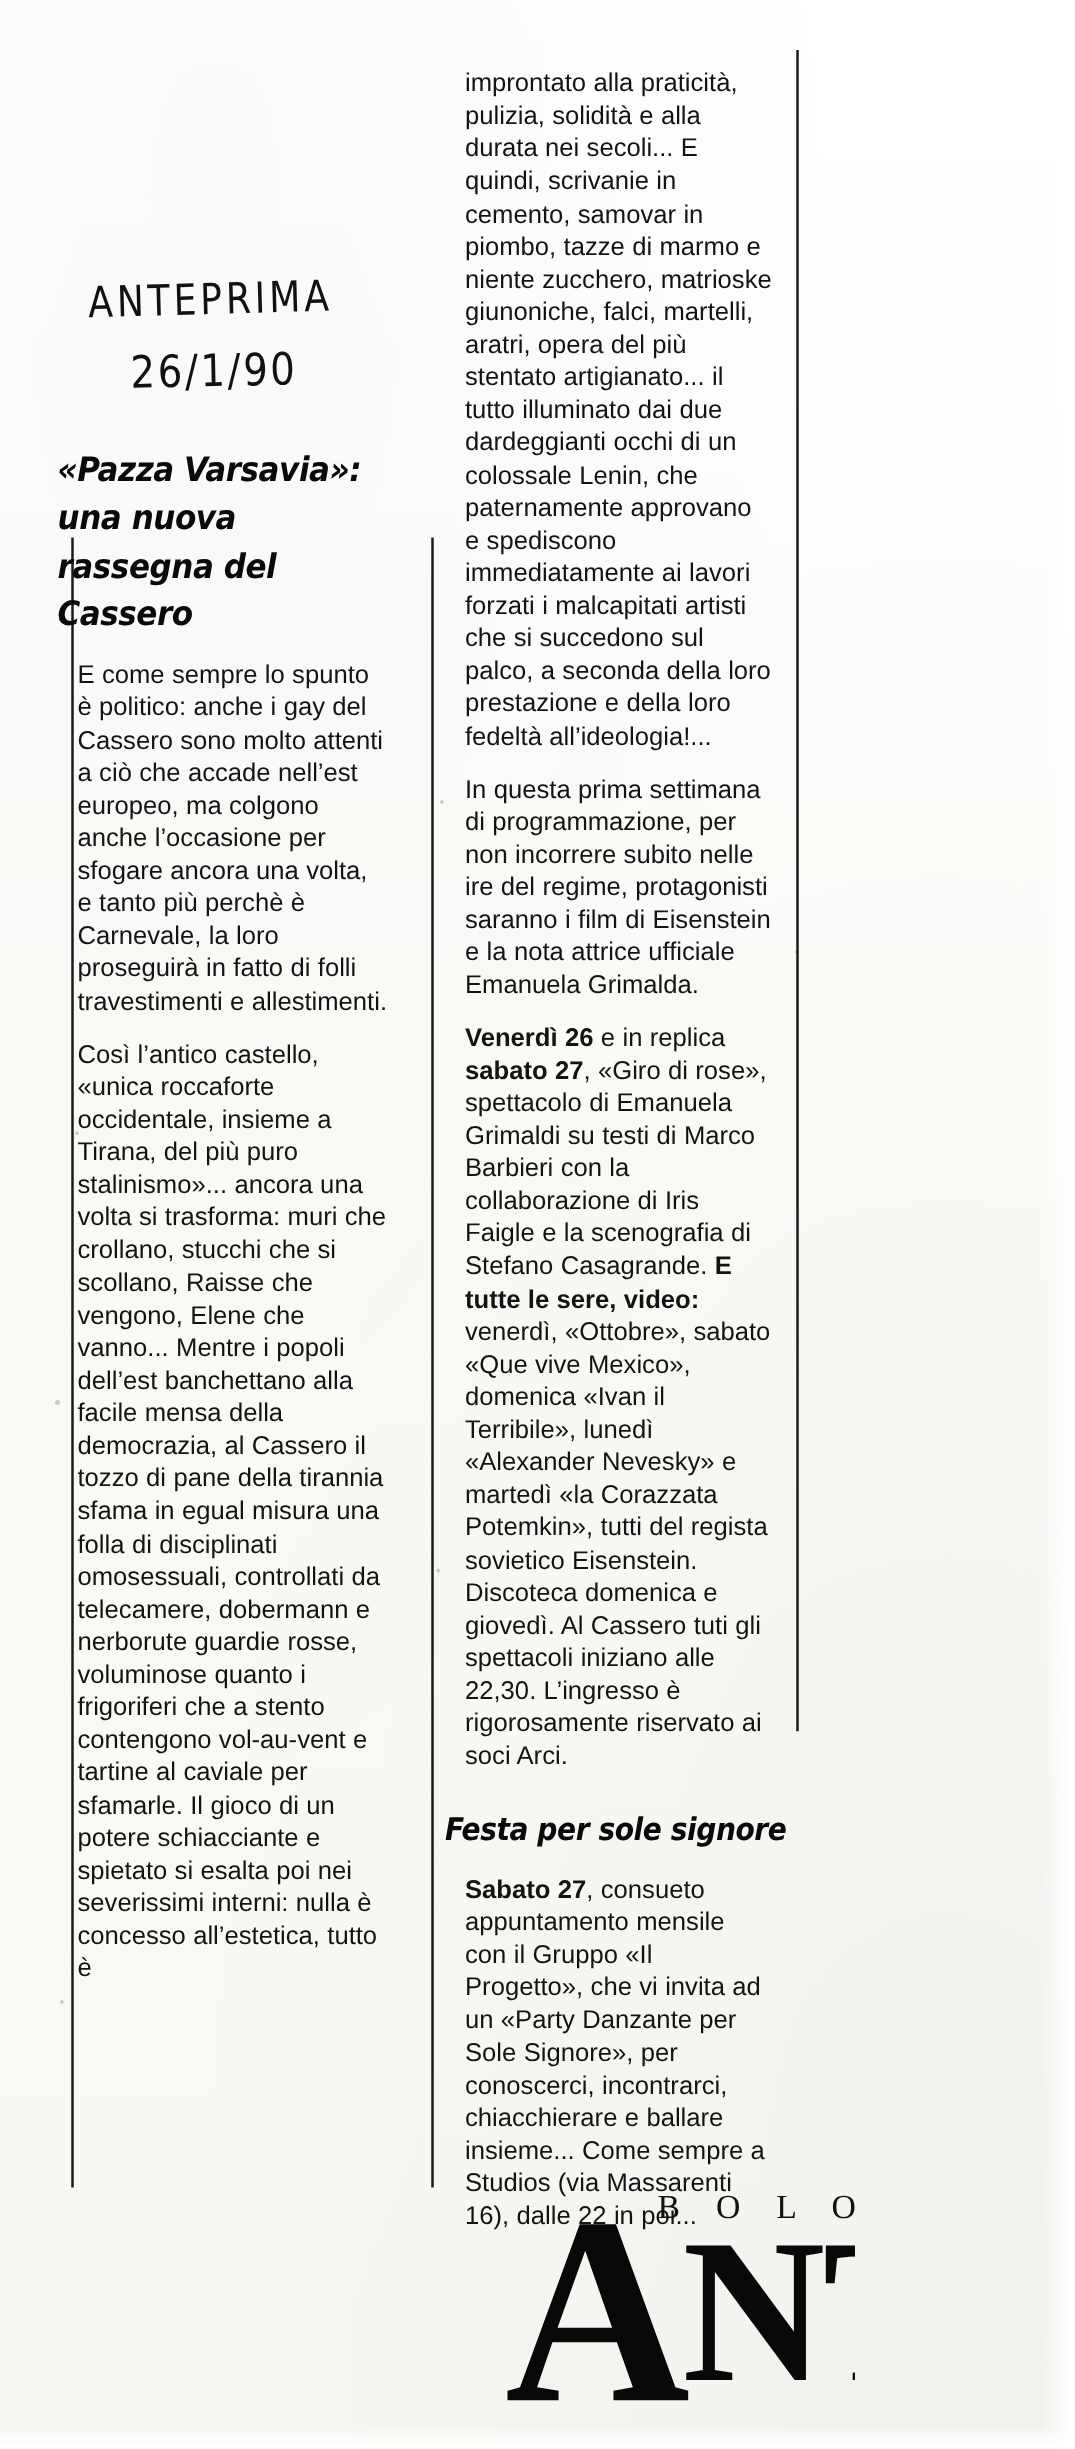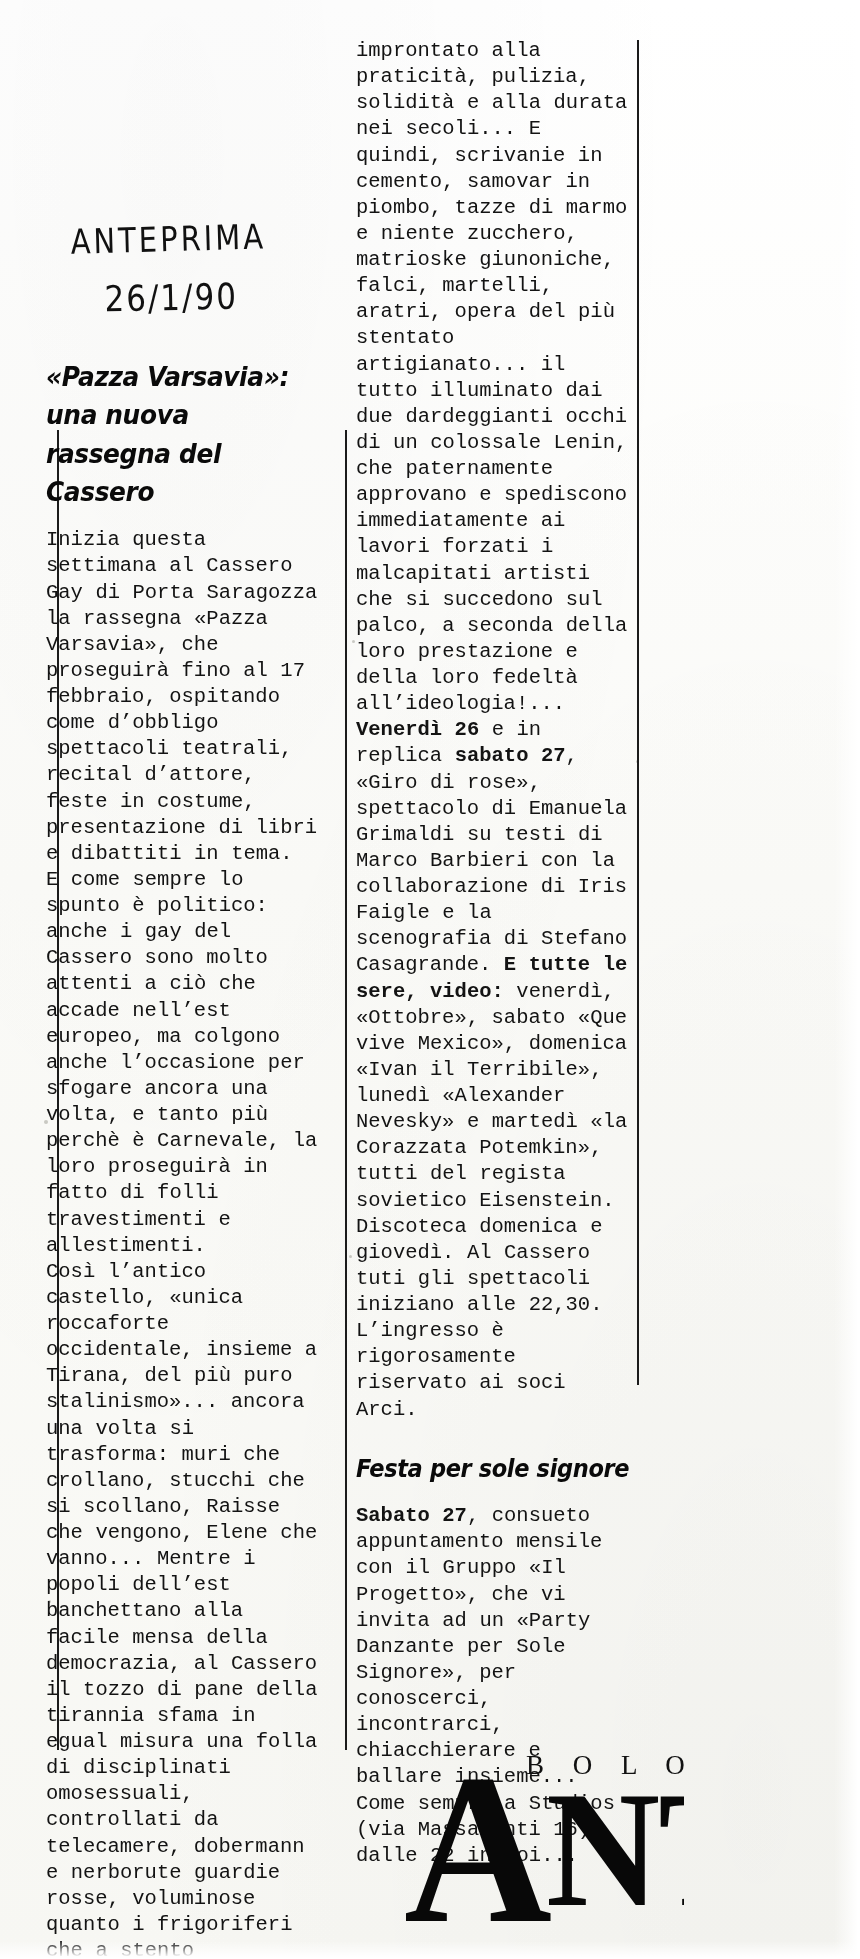--- a/index.html
+++ b/index.html
@@ -107,26 +107,26 @@
     letter-spacing: -0.4px;
     color: #0a0a0a;
     transform: scaleX(0.90);
     transform-origin: left center;
     margin: 30px 0 18px 0;
     white-space: nowrap;
   }
 
   
   .body {
-    font-family: Liberation Mono, monospace;
+    font-family: Liberation Sans, sans-serif;
     font-size: 20.5px;
     line-height: 1.275;
     color: #131313;
     text-align: left;
-    margin: 0;
+    margin: 16px;
     word-spacing: 0.2px;
   }
   .body + .body { margin-top: 0; }
   .body b { font-weight: bold; }
 
   
   .masthead {
     position: absolute;
     left: 404px;
     top: 1740px;
@@ -195,27 +195,27 @@
   <div class="handwriting hw-title">ANTEPRIMA</div>
   <div class="handwriting hw-date">26/1/90</div>
 
   <div class="rule rule-left-a"></div>
   <div class="rule rule-left-b"></div>
   <div class="rule rule-right-b"></div>
 
   <div class="col col-left">
     <h1 class="headline">«Pazza Varsavia»: una nuova rassegna del Cassero</h1>
 
-    <p class="body">Inizia questa settimana al Cassero Gay di Porta Saragozza la rassegna «Pazza Varsavia», che proseguirà fino al 17 febbraio, ospitando come d’obbligo spettacoli teatrali, recital d’attore, feste in costume, presentazione di libri e dibattiti in tema.</p>
     <p class="body">E come sempre lo spunto è politico: anche i gay del Cassero sono molto attenti a ciò che accade nell’est europeo, ma colgono anche l’occasione per sfogare ancora una volta, e tanto più perchè è Carnevale, la loro proseguirà in fatto di folli travestimenti e allestimenti.</p>
     <p class="body">Così l’antico castello, «unica roccaforte occidentale, insieme a Tirana, del più puro stalinismo»... ancora una volta si trasforma: muri che crollano, stucchi che si scollano, Raisse che vengono, Elene che vanno... Mentre i popoli dell’est banchettano alla facile mensa della democrazia, al Cassero il tozzo di pane della tirannia sfama in egual misura una folla di disciplinati omosessuali, controllati da telecamere, dobermann e nerborute guardie rosse, voluminose quanto i frigoriferi che a stento contengono vol-au-vent e tartine al caviale per sfamarle. Il gioco di un potere schiacciante e spietato si esalta poi nei severissimi interni: nulla è concesso all’estetica, tutto è</p>
   </div>
 
   <div class="col col-right">
     <p class="body">improntato alla praticità, pulizia, solidità e alla durata nei secoli... E quindi, scrivanie in cemento, samovar in piombo, tazze di marmo e niente zucchero, matrioske giunoniche, falci, martelli, aratri, opera del più stentato artigianato... il tutto illuminato dai due dardeggianti occhi di un colossale Lenin, che paternamente approvano e spediscono immediatamente ai lavori forzati i malcapitati artisti che si succedono sul palco, a seconda della loro prestazione e della loro fedeltà all’ideologia!...</p>
+    <p class="body">In questa prima settimana di programmazione, per non incorrere subito nelle ire del regime, protagonisti saranno i film di Eisenstein e la nota attrice ufficiale Emanuela Grimalda.</p>
     <p class="body"><b>Venerdì 26</b><span> e in replica </span><b>sabato 27</b><span>, «Giro di rose», spettacolo di Emanuela Grimaldi su testi di Marco Barbieri con la collaborazione di Iris Faigle e la scenografia di Stefano Casagrande. </span><b>E tutte le sere, video:</b><span> venerdì, «Ottobre», sabato «Que vive Mexico», domenica «Ivan il Terribile», lunedì «Alexander Nevesky» e martedì «la Corazzata Potemkin», tutti del regista sovietico Eisenstein. Discoteca domenica e giovedì. Al Cassero tuti gli spettacoli iniziano alle 22,30. L’ingresso è rigorosamente riservato ai soci Arci.</span></p>
 
     <h2 class="headline-2">Festa per sole signore</h2>
 
     <p class="body"><b>Sabato 27</b><span>, consueto appuntamento mensile con il Gruppo «Il Progetto», che vi invita ad un «Party Danzante per Sole Signore», per conoscerci, incontrarci, chiacchierare e ballare insieme... Come sempre a Studios (via Massarenti 16), dalle 22 in poi...</span></p>
   </div>
 
   <div class="masthead">
     <div class="mast-small">B O L O G</div>
     <div class="mast-big">

